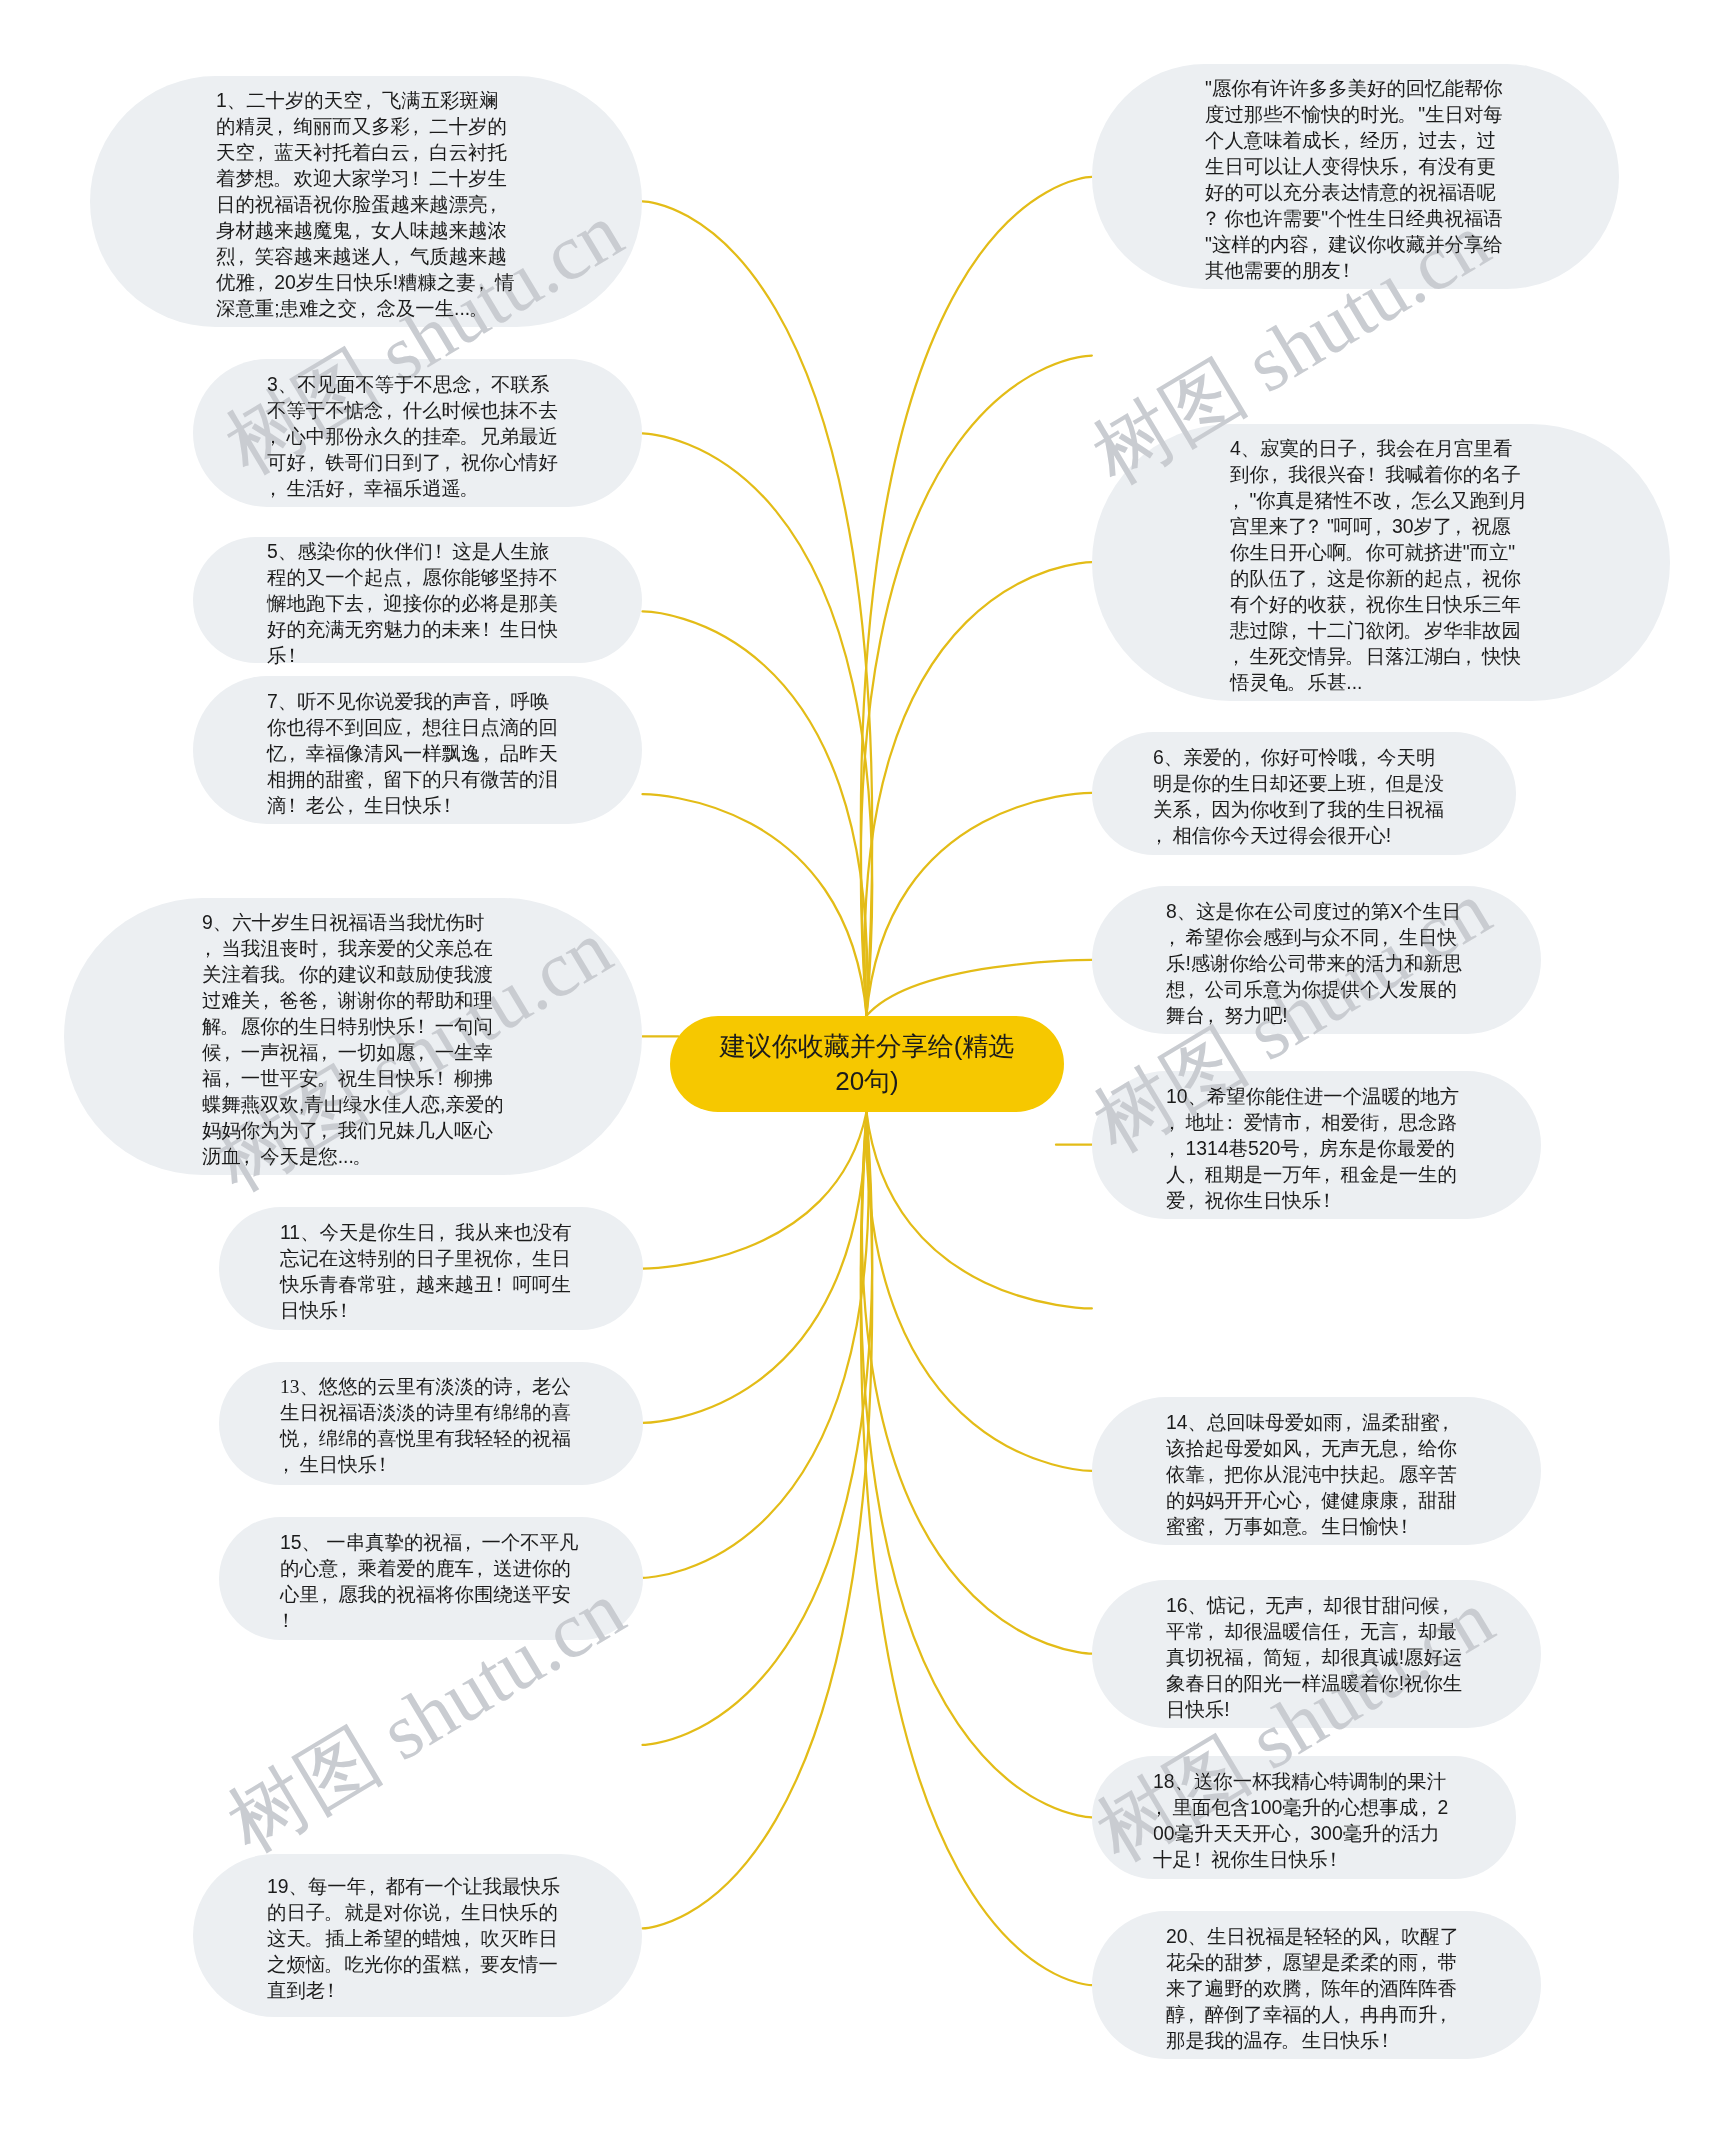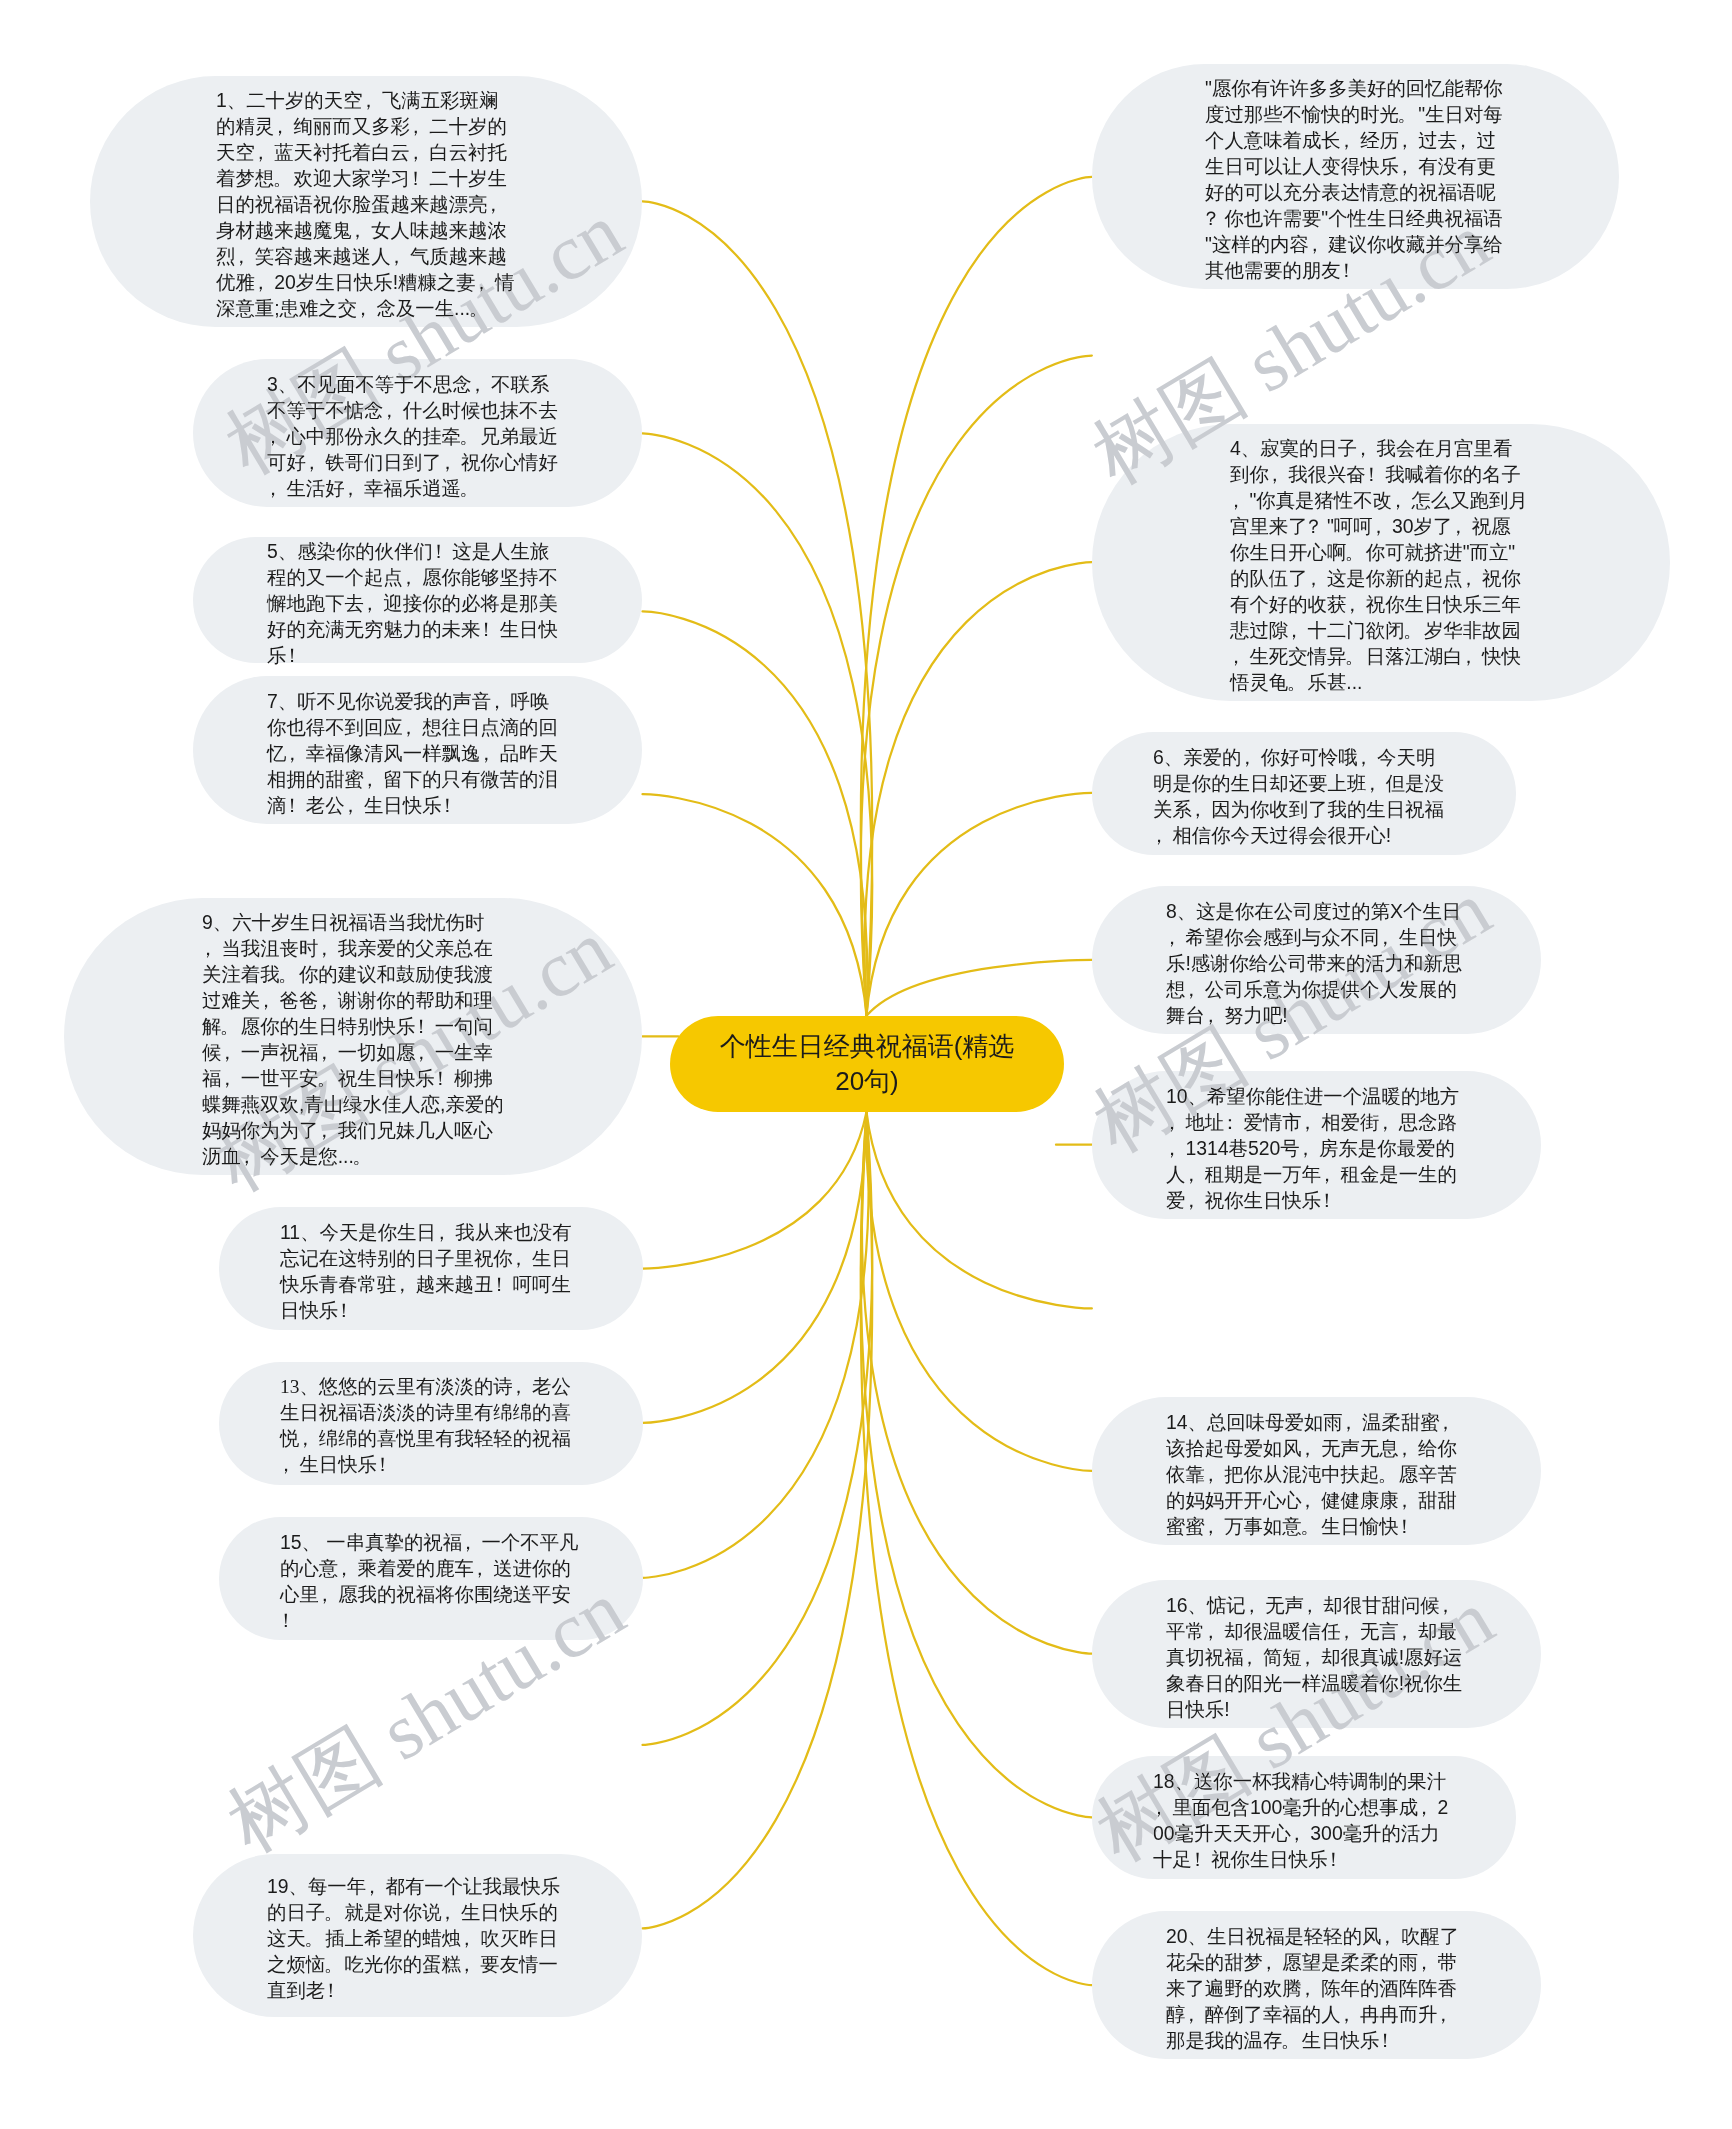--- a/index.html
+++ b/index.html
@@ -196,17 +196,17 @@
     </div>
   <div class="node" style="left:1092px;top:1911px;width:449px;height:148px;padding-left:74px;">
       <span class="txt">20<span class="fw s00"><i>、</i></span>生日祝福是轻轻的风<span class="fw s20"><i>，</i></span>吹醒了
 花朵的甜梦<span class="fw s20"><i>，</i></span>愿望是柔柔的雨<span class="fw s20"><i>，</i></span>带
 来了遍野的欢腾<span class="fw s20"><i>，</i></span>陈年的酒阵阵香
 醇<span class="fw s20"><i>，</i></span>醉倒了幸福的人<span class="fw s20"><i>，</i></span>冉冉而升<span class="fw s20"><i>，</i></span>
 那是我的温存<span class="fw s08"><i>。</i></span>生日快乐<span class="fw s20"><i>！</i></span></span>
     </div>
 
   <div class="center-node" style="left:670px;top:1016px;width:394px;height:96px;">
-    <span class="ctxt">个性生日经典祝福语(精选20句)</span>
+    <span class="ctxt">建议你收藏并分享给(精选20句)</span>
   </div>
 
 </div>
 
 
 </body></html>

